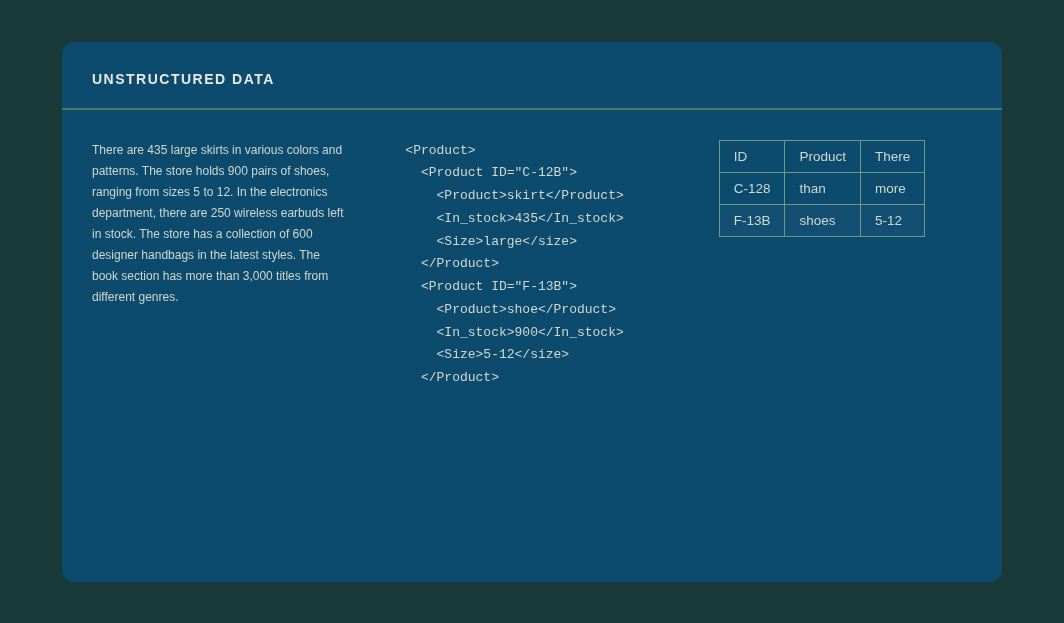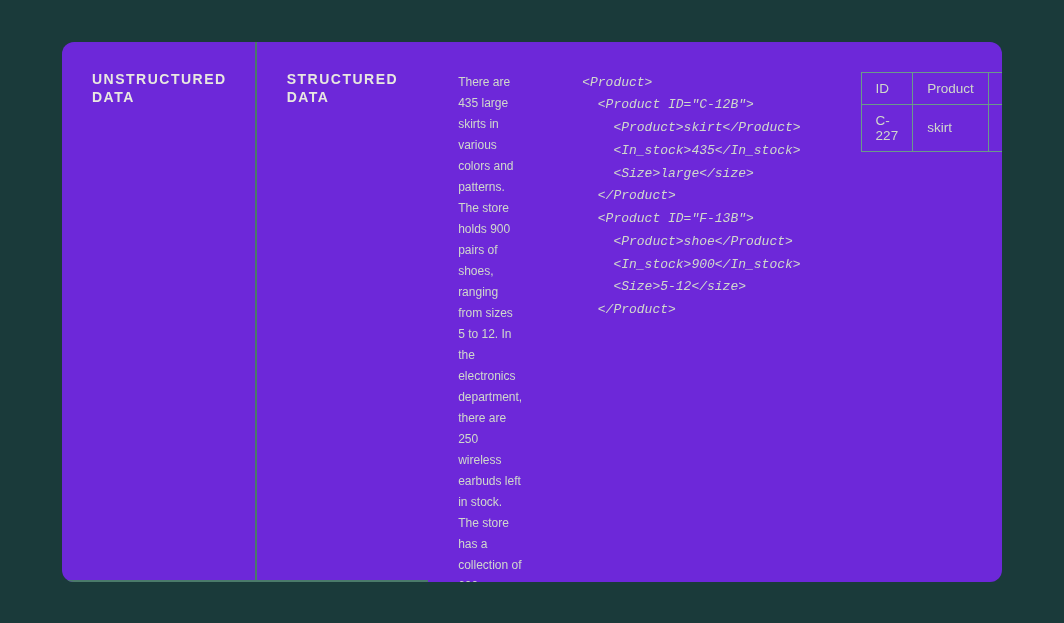--- a/index.html
+++ b/index.html
@@ -14,25 +14,25 @@
       background: #1a3a3a;
       display: flex;
       align-items: center;
       justify-content: center;
       font-family: 'Arial', sans-serif;
     }
 
     .container {
       width: 940px;
       height: 540px;
-      background: #6d28d9;
+      background: #0c4a6e;
       border-radius: 12px;
       overflow: hidden;
       display: flex;
-      flex-direction: row;
+      flex-direction: column;
     }
 
     .header-row {
       display: flex;
       border-bottom: 2px solid #4a7a6a;
       padding: 28px 0 20px 0;
     }
 
     .col {
       flex: 1;
@@ -74,21 +74,20 @@
       color: #d0d8cc;
       line-height: 1.75;
     }
 
     .semi-structured-text {
       font-family: 'Courier New', monospace;
       font-size: 13px;
       color: #d0d8cc;
       line-height: 1.75;
       white-space: pre;
-      font-style: italic;
     }
 
     .structured-table {
       border-collapse: collapse;
       font-size: 13.5px;
       color: #d0d8cc;
     }
 
     .structured-table th,
     .structured-table td {
@@ -107,23 +106,20 @@
     }
   </style>
 </head>
 <body>
 
 <div class="container">
   <div class="header-row">
     <div class="col">
       <span class="col-header">UNSTRUCTURED DATA</span>
     </div>
-    <div class="col">
-      <span class="col-header">STRUCTURED DATA</span>
-    </div>
   </div>
 
   <div class="content-row">
     <div class="content-col">
       <p class="unstructured-text">There are 435 large skirts in various colors and patterns. The store holds 900 pairs of shoes, ranging from sizes 5 to 12. In the electronics department, there are 250 wireless earbuds left in stock. The store has a collection of 600 designer handbags in the latest styles. The book section has more than 3,000 titles from different genres.</p>
     </div>
     <div class="content-col">
       <div class="semi-structured-text" id="semi-structured-code">&lt;Product&gt;
   &lt;Product ID="C-12B"&gt;
     &lt;Product&gt;skirt&lt;/Product&gt;
@@ -135,26 +131,31 @@
     &lt;In_stock&gt;900&lt;/In_stock&gt;
     &lt;Size&gt;5-12&lt;/size&gt;
   &lt;/Product&gt;</div>
     </div>
     <div class="content-col">
       <table class="structured-table" id="structured-table">
           <thead>
             <tr>
               <th>ID</th>
               <th>Product</th>
-              <th>Size</th>
+              <th>There</th>
             </tr>
           </thead>
           <tbody>
             <tr>
-              <td>C-227</td>
-              <td>skirt</td>
-              <td>large</td>
+              <td>C-128</td>
+              <td>than</td>
+              <td>more</td>
+            </tr>
+            <tr>
+              <td>F-13B</td>
+              <td>shoes</td>
+              <td>5-12</td>
             </tr>
           </tbody>
         </table>
     </div>
   </div>
 </div>
 
 </body></html>

